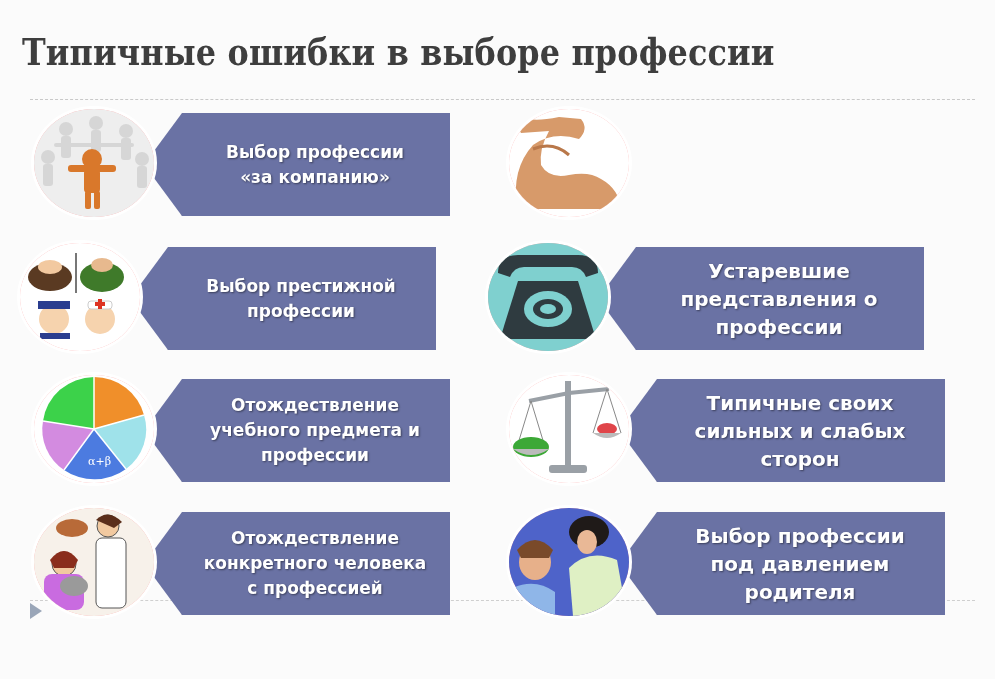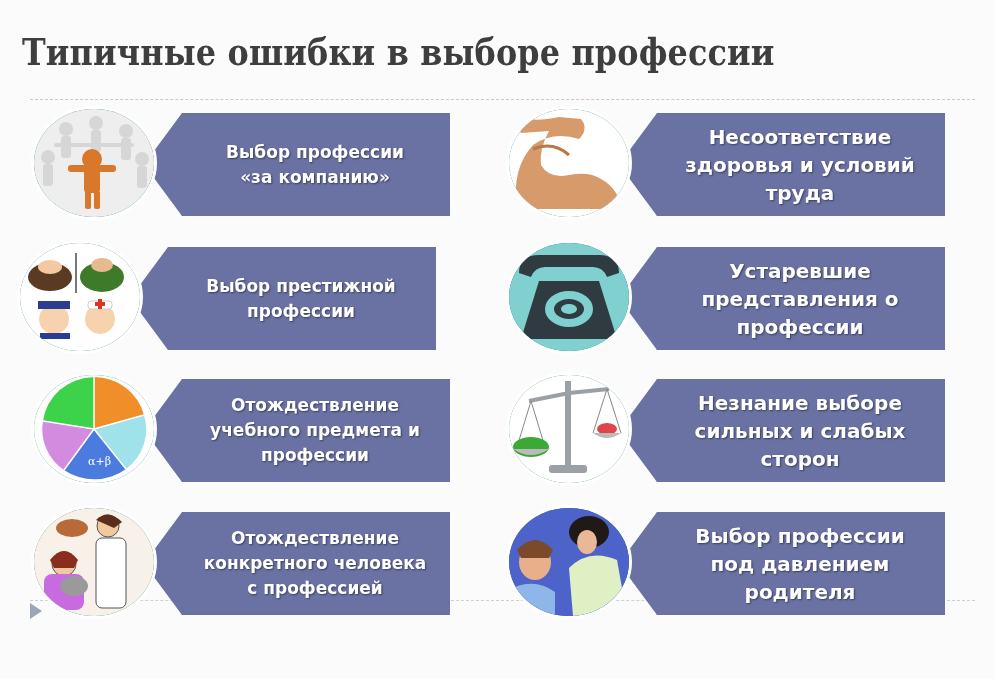--- a/index.html
+++ b/index.html
@@ -32,21 +32,21 @@
     position:absolute; left:40px; right:4px; top:0; bottom:0;
     display:flex; align-items:center; justify-content:center; text-align:center;
   }
   .label {
     color:#ffffff; font-weight:bold; font-size:17px; line-height:25px;
     text-shadow:1px 1px 2px rgba(0,0,0,0.45); white-space:pre-line;
   }
   .card.right .label { font-size:20px; line-height:28px; }
   .pic {
     position:absolute; left:4px; top:-4px; width:120px; height:108px;
-    border-radius:50%; background:#0f766e; overflow:hidden;
+    border-radius:50%; background:#fca5a5; overflow:hidden;
     box-shadow:0 0 0 3px #ffffff;
   }
   .pic svg { width:100%; height:100%; display:block; }
   .nav-arrow {
     position:absolute; left:30px; top:603px; width:0; height:0;
     border-top:8px solid transparent; border-bottom:8px solid transparent;
     border-left:12px solid #9aa6b8;
   }
 </style>
 </head>
@@ -163,37 +163,30 @@
       <path d="M62 12 Q74 0 88 14 L80 20 Z" fill="#5a2e1a"></path>
       <circle cx="30" cy="56" r="12" fill="#f1c9a0" stroke="#555"></circle>
       <path d="M16 52 Q30 34 44 52 L40 60 L20 60 Z" fill="#8a2d1c"></path>
       <rect x="10" y="66" width="40" height="36" rx="8" fill="#c96be0"></rect>
       <ellipse cx="40" cy="78" rx="14" ry="10" fill="#9a9a9a"></ellipse>
     </svg>
   </div>
 </div>
 
 <div class="card right" style="left:505px; top:113px; width:440px;">
-  <div class="box">
-      <div class="box-inner">
-    <span class="label">Несоответствие
-здоровья и условий
-труда</span>
-  </div>
-    </div>
   <div class="pic">
     <svg viewBox="0 0 120 108">
       <rect width="120" height="108" fill="#ffffff"></rect>
       <path d="M8 100 Q2 60 24 36 Q44 22 70 30 Q80 20 72 10 L50 8 Q30 12 20 10 Q6 14 12 24 L40 22 Q30 40 32 56 Q40 70 60 66 Q80 62 92 70 Q110 80 112 100 Z" fill="#d79a6a"></path>
       <path d="M24 40 Q44 32 60 46" stroke="#b9784a" stroke-width="3" fill="none"></path>
     </svg>
   </div>
 </div>
 
-<div class="card right" style="left:505px; top:247px; width:440px;">
+<div class="card right" style="left:484px; top:247px; width:440px;">
   <div class="box">
       <div class="box-inner">
     <span class="label">Устаревшие
 представления о
 профессии</span>
   </div>
     </div>
   <div class="pic">
     <svg viewBox="0 0 120 108">
       <rect width="120" height="108" fill="#7fd0cf"></rect>
@@ -202,21 +195,21 @@
       <ellipse cx="60" cy="66" rx="24" ry="18" fill="#7fd0cf"></ellipse>
       <ellipse cx="60" cy="66" rx="15" ry="10" fill="#2f3b40"></ellipse>
       <ellipse cx="60" cy="66" rx="8" ry="5" fill="#7fd0cf"></ellipse>
     </svg>
   </div>
 </div>
 
 <div class="card right" style="left:505px; top:379px; width:440px;">
   <div class="box">
       <div class="box-inner">
-    <span class="label">Незнание выборе
+    <span class="label">Типичные своих
 сильных и слабых
 сторон</span>
   </div>
     </div>
   <div class="pic">
     <svg viewBox="0 0 120 108">
       <rect width="120" height="108" fill="#ffffff"></rect>
       <rect x="56" y="6" width="6" height="86" fill="#9aa0a6"></rect>
       <rect x="40" y="90" width="38" height="8" rx="3" fill="#9aa0a6"></rect>
       <path d="M20 26 L60 18 L100 14" stroke="#9aa0a6" stroke-width="4" fill="none"></path>

